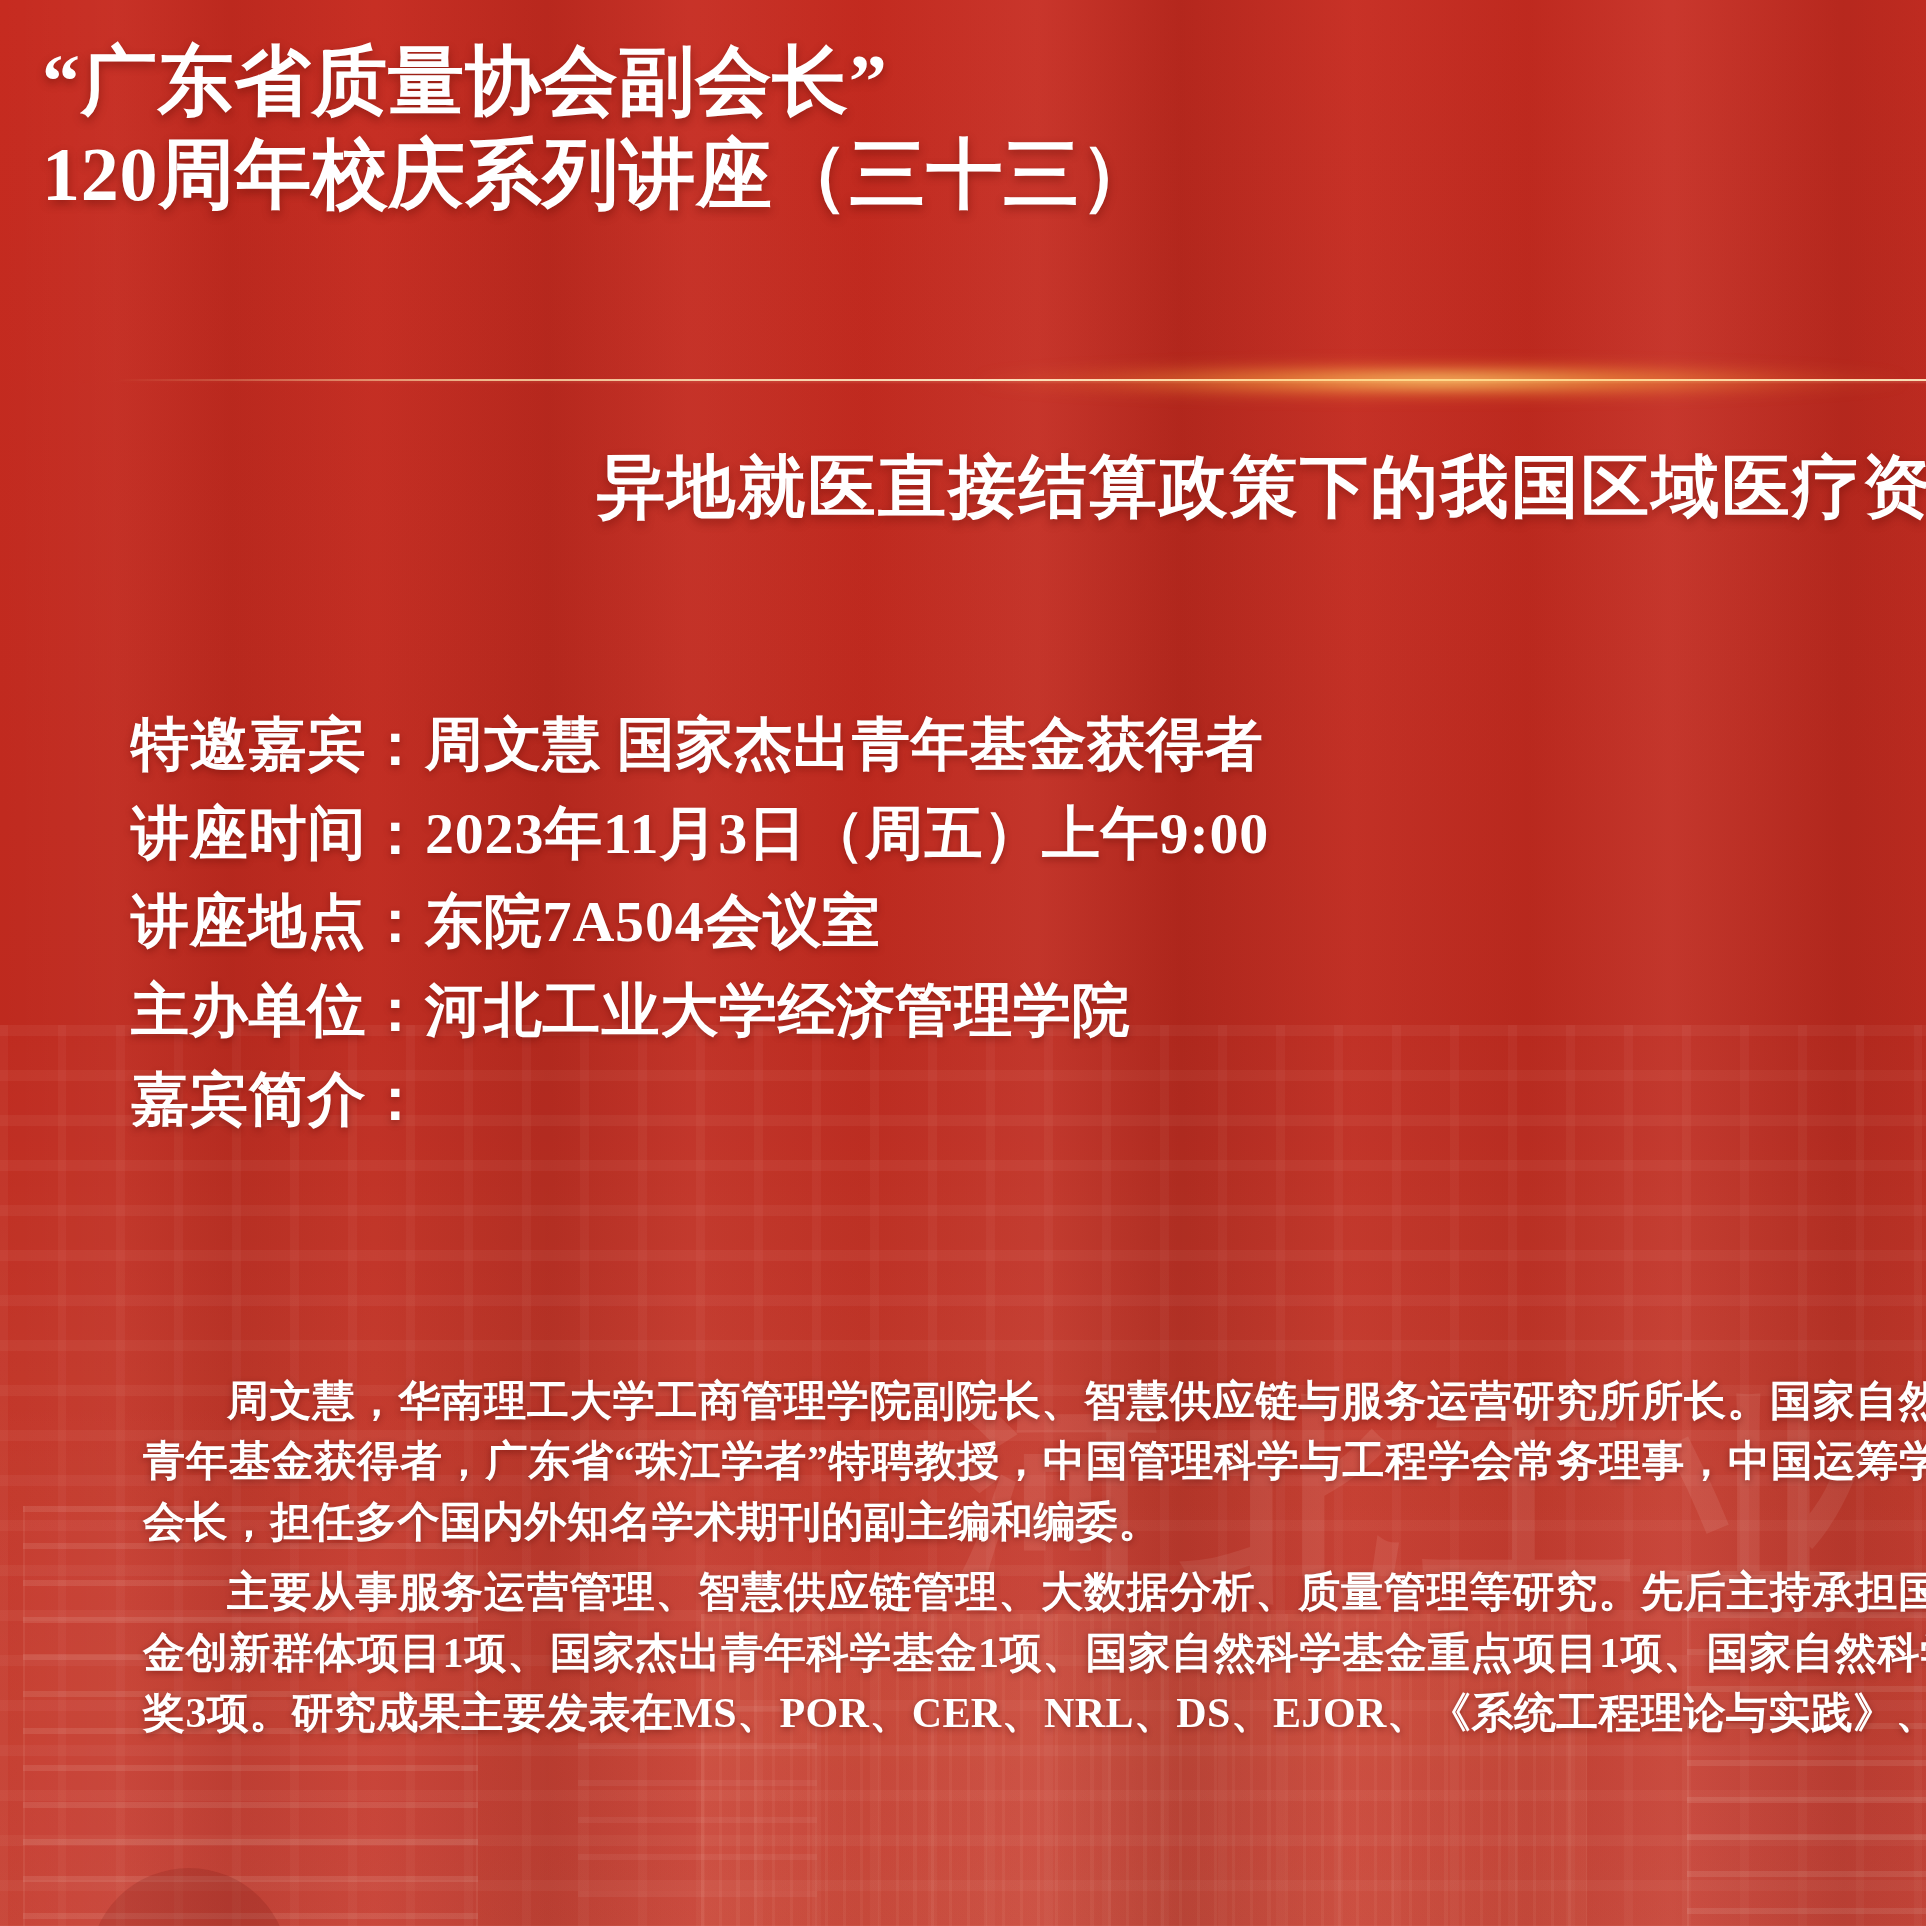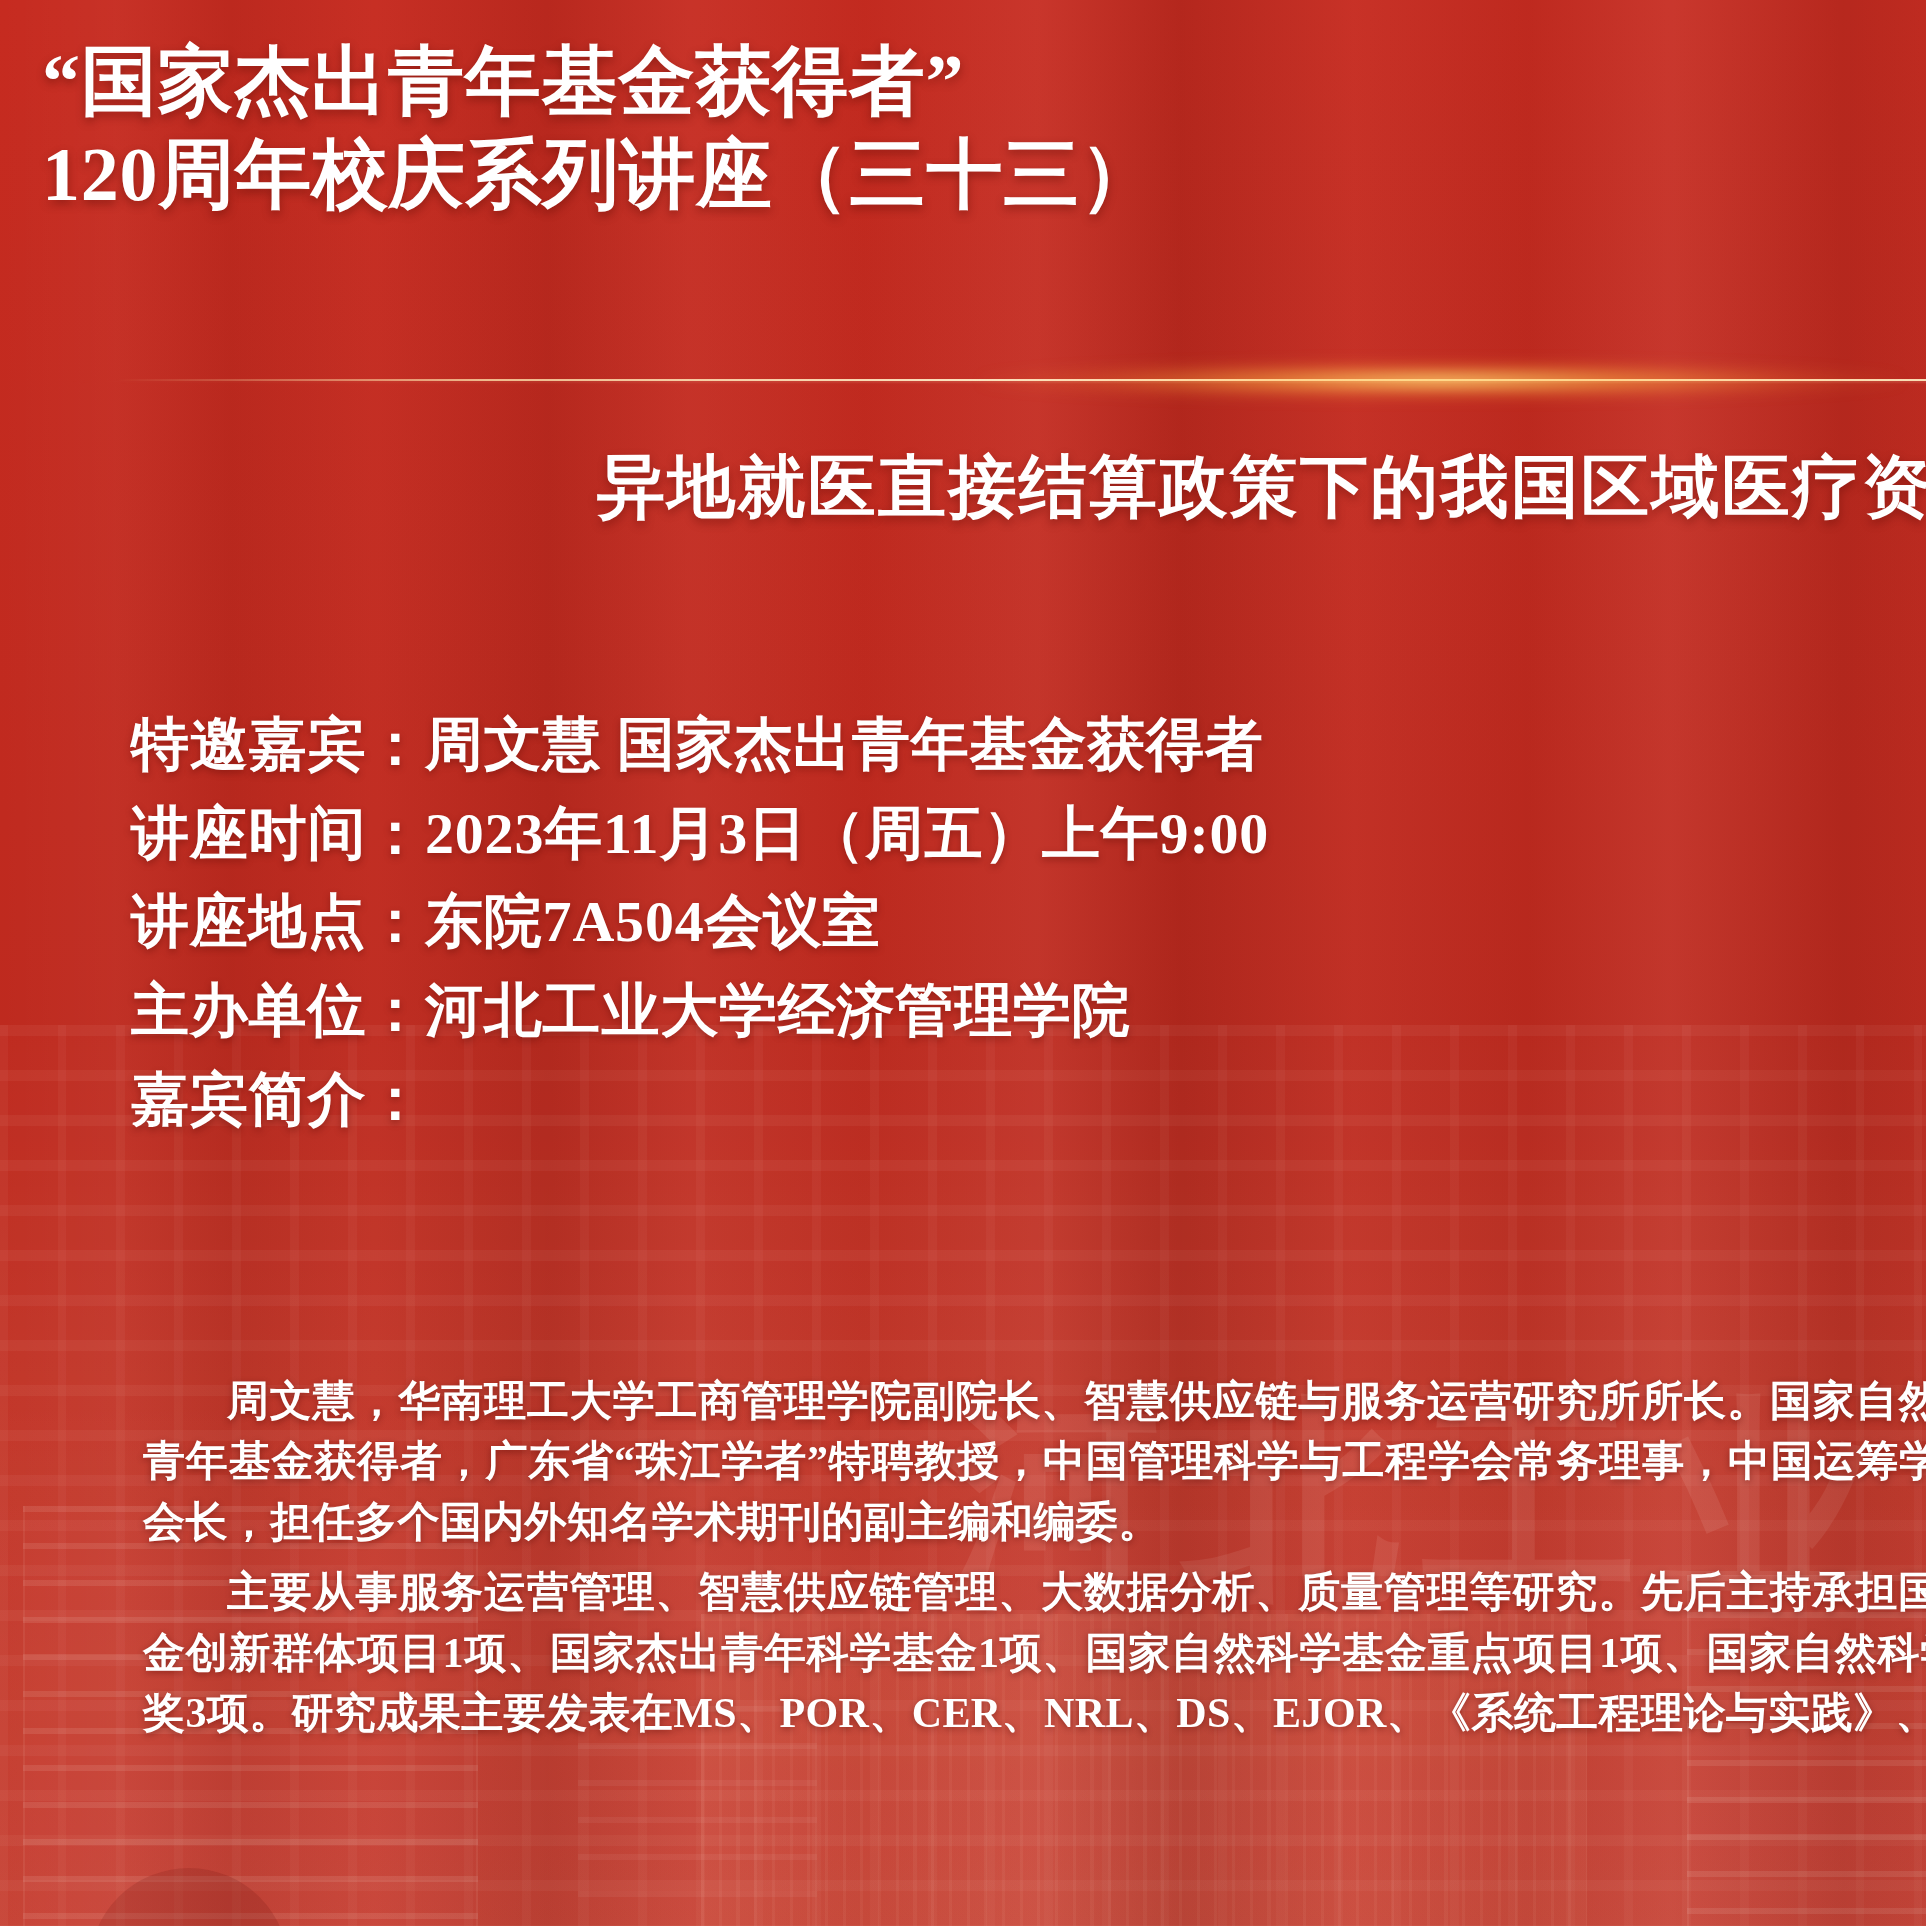--- a/index.html
+++ b/index.html
@@ -161,21 +161,21 @@
   <div class="bg-tower t1"></div>
   <div class="bg-tower t2"></div>
   <div class="bg-arch"></div>
   <div class="bg-trees"></div>
   <div class="bg-tower t3"></div>
 
   <div class="bg-ghost-seal">河北工业大学</div>
   <div class="bg-stripes"></div>
 
   <div class="header">
-    <div class="series-title">“国家杰出青年基金获得者”
+    <div class="series-title">“广东省质量协会副会长”
 120周年校庆系列讲座（三十三）</div>
 
   </div>
 
   <div class="divider">
     <div class="hair"></div>
     <div class="core"></div>
     <div class="glow"></div>
   </div>
 

